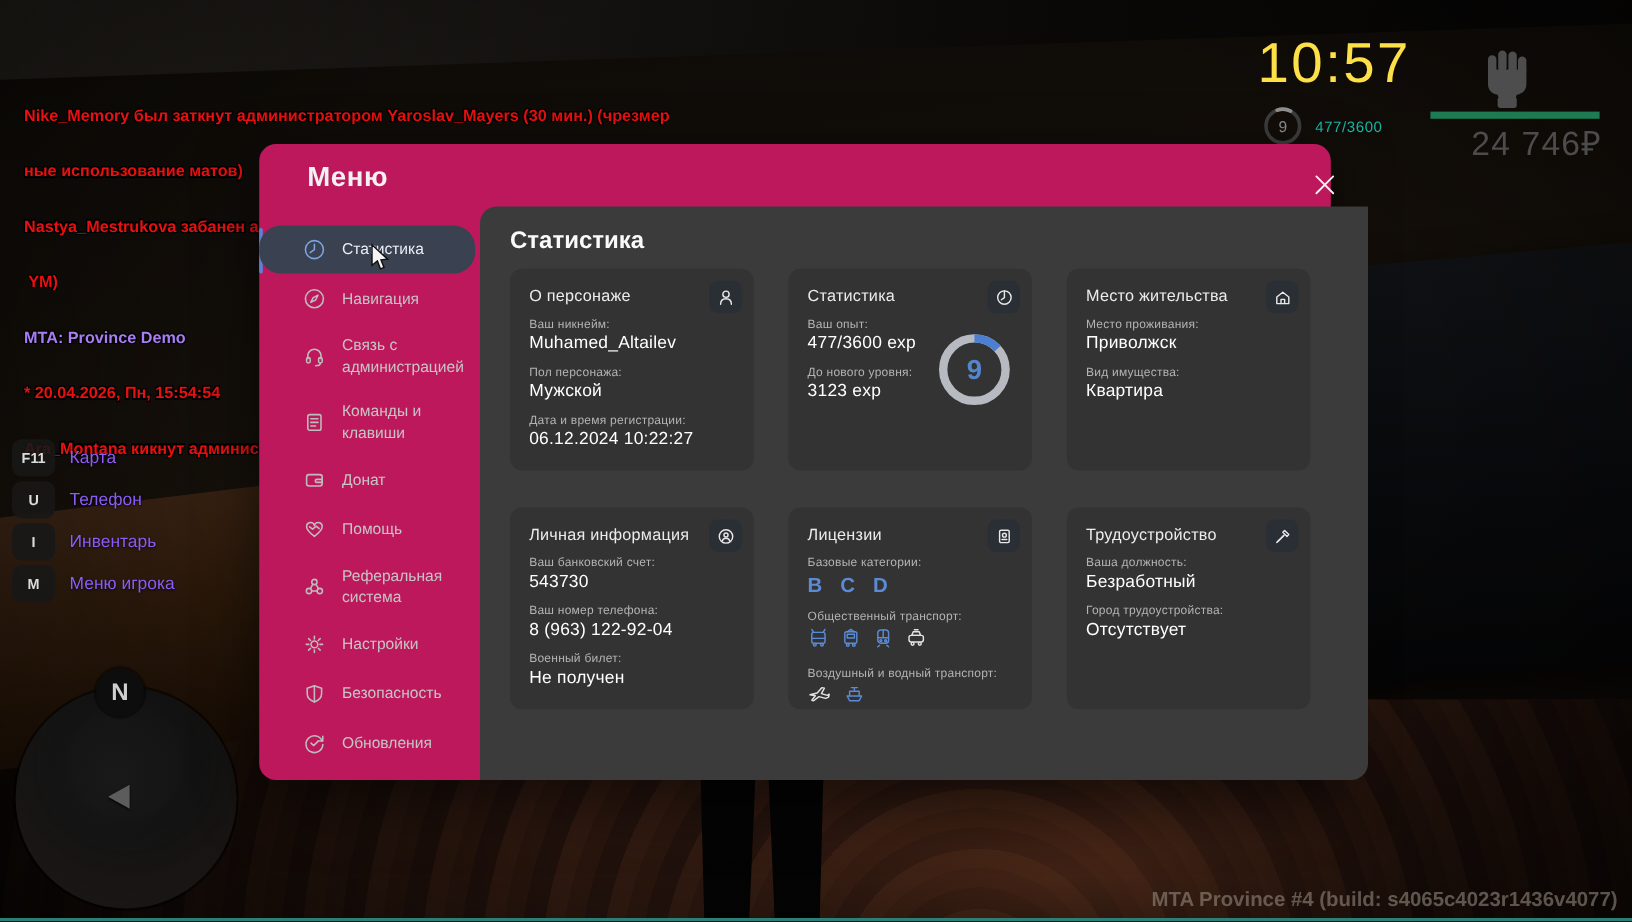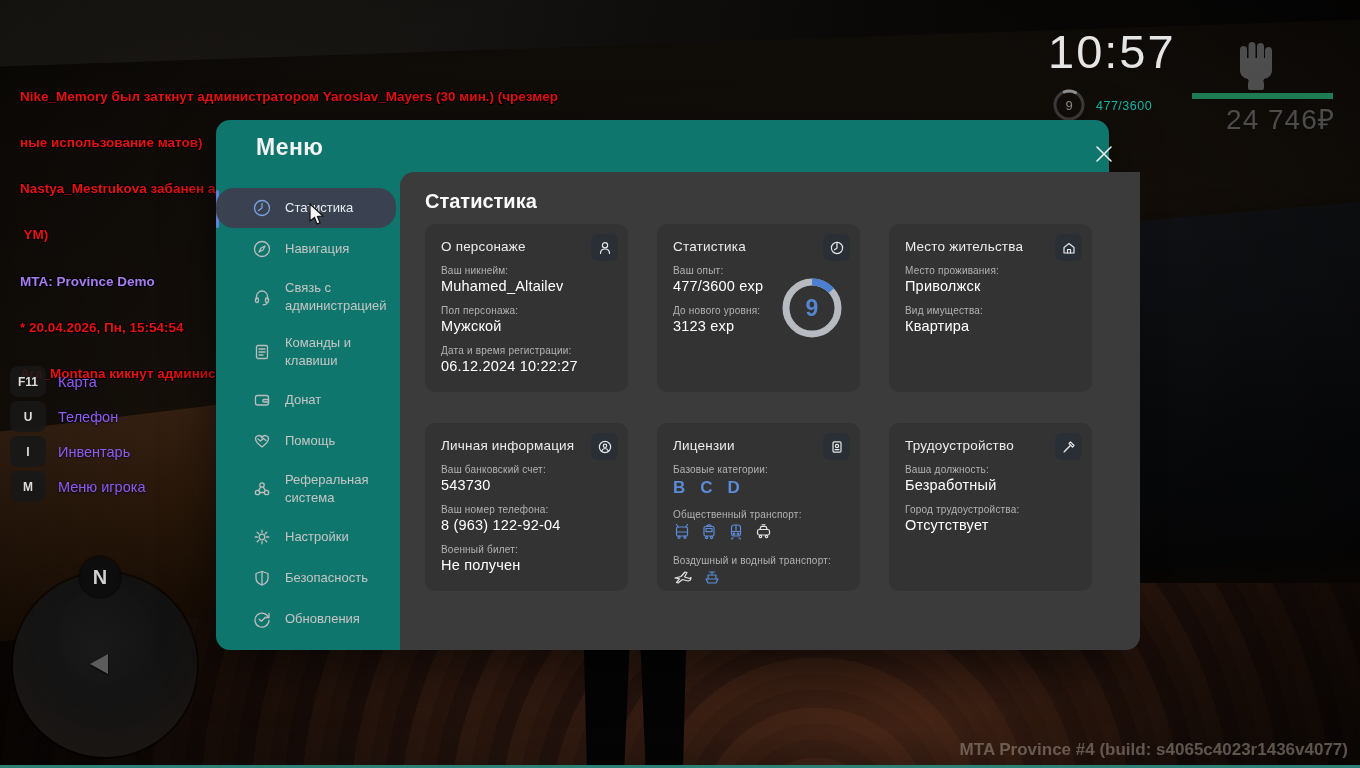--- a/index.html
+++ b/index.html
@@ -26,30 +26,30 @@
     clip-path:polygon(18% 0,82% 0,92% 26%,79% 30%,77% 100%,56% 100%,53% 38%,47% 38%,44% 100%,23% 100%,21% 30%,8% 26%); }
   .vignette { inset:0; background:radial-gradient(ellipse at 50% 42%, rgba(0,0,0,0) 52%, rgba(0,0,0,.55) 100%); pointer-events:none; }
   .bottom-strip { left:0; right:0; bottom:0; height:3px; background:#2b7f74; }
 
   
   #chat { left:20px; top:58px; font-size:13.5px; font-weight:bold; line-height:15.4px; white-space:pre; text-shadow:1px 1px 0 #000, -1px -1px 0 #000, 1px -1px 0 #000, -1px 1px 0 #000; }
   .c-red { color:#e81010; }
   .c-purple { color:#a97df2; }
 
   
-  #hud-time { left:1048px; top:24px; width:124px; font-size:47px; color:#e5e5e5; letter-spacing:2px; }
+  #hud-time { left:1048px; top:24px; width:124px; font-size:47px; color:#fde047; letter-spacing:2px; }
   #hud-level-ring { left:1052px; top:88px; width:34px; height:34px; }
   #hud-level-num { left:1052px; top:88px; width:34px; height:34px; display:flex; align-items:center; justify-content:center; font-size:13px; color:#8d8d8d; }
   #hud-exp { left:1096px; top:99px; font-size:12.5px; color:#14b8a6; letter-spacing:.5px;text-align:center; }
   #hud-fist { left:1230px; top:34px; }
   #hud-exp-bar { left:1192px; top:93px; width:141px; height:6px; background:#1d7a52; }
   #hud-money { left:1150px; top:99px; width:185px; text-align:right; font-size:28px; color:#4c4c4c; letter-spacing:1px; }
 
   
-  #menu { left:216px; top:120px; width:893px; height:530px; background:#0f766e; border-radius:14px; box-shadow:0 18px 50px rgba(0,0,0,.55); }
+  #menu { left:216px; top:120px; width:893px; height:530px; background:#be185d; border-radius:14px; box-shadow:0 18px 50px rgba(0,0,0,.55); }
   #menu-title { left:40px; top:14px; font-size:23px; font-weight:bold; color:#f2f2f2; letter-spacing:.5px; }
   #menu-close { left:868px; top:14px; width:40px; height:40px; display:flex; align-items:center; justify-content:center; cursor:pointer; }
   #menu-content { left:184px; top:52px; width:740px; height:478px; background:#3b3b3b; border-radius:14px 0 14px 0; }
   #content-title { left:25px; top:18px; font-size:20px; font-weight:bold; color:#fafafa; }
 
   
   #sidebar { left:0; top:68px; width:184px; }
   .side-item { position:relative; display:flex; align-items:center; gap:13px; padding-left:36px; min-height:41px; color:#c6c6c6; font-size:13px; cursor:pointer; }
   .side-item .lbl { width:118px; line-height:1.35; }
   .side-item.tall { min-height:55px; }

